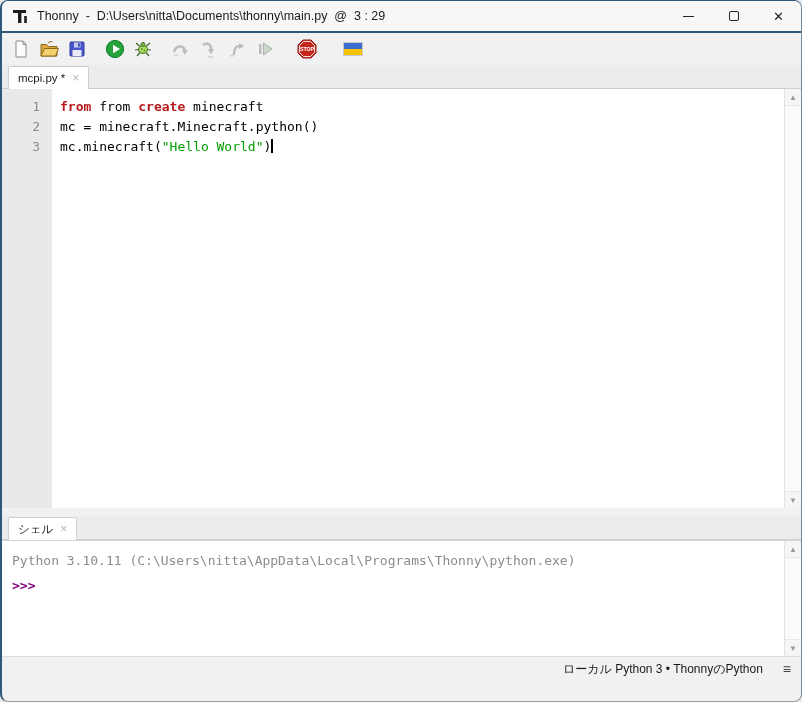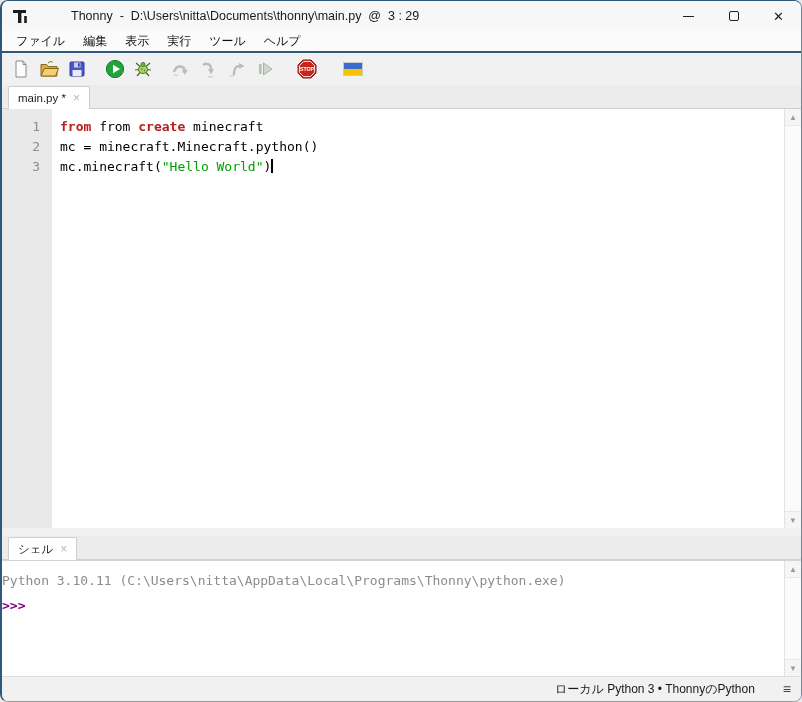--- a/index.html
+++ b/index.html
@@ -7,21 +7,21 @@
   .window {
     width:802px; height:702px;
     border-top:1px solid #30587c; border-left:2px solid #30587c;
     border-right:1px solid #6b8aa5; border-bottom:1px solid #9b9b9b;
     border-radius:8px; overflow:hidden; background:#f1f1f1;
     display:flex; flex-direction:column;
   }
   
   .titlebar { height:30px; background:#f7f7f7; display:flex; align-items:center; padding-left:10px; flex:0 0 auto; }
   .logo { width:17px; height:17px; margin-right:8px; flex:0 0 auto; }
-  .title { font-size:12.5px; color:#1a1a1a; white-space:pre;margin-left:34px; }
+  .title { font-size:12.5px; color:#1a1a1a; white-space:pre; }
   .win-controls { margin-left:auto; display:flex; height:30px; }
   .win-btn { width:45px; height:30px; display:flex; align-items:center; justify-content:center; color:#222; font-size:13px; cursor:default; }
   .max-glyph { width:10px; height:10px; border:1px solid #222; border-radius:2px; }
   .min-glyph { width:11px; border-top:1.4px solid #222; }
   
   .menubar { height:20px; background:#fbfbfb; display:flex; align-items:center; padding-left:5px; flex:0 0 auto; }
   .menu-item { font-size:12px; color:#111; padding:2px 9px; }
   .menu-divider { height:2px; background:#30587c; flex:0 0 auto; }
   
   .toolbar { height:32px; background:#f1f1f1; display:flex; align-items:center; padding-left:8px; gap:6px; flex:0 0 auto; }
@@ -45,27 +45,27 @@
   .kw { color:#b91c1c; font-weight:bold; }
   .str { color:#00a000; }
   .caret { display:inline-block; width:2px; height:14px; background:#000; vertical-align:-2px; }
   
   .vscroll { width:17px; border-left:1px solid #e2e2e2; background:#f5f5f5; display:flex; flex-direction:column; flex:0 0 auto; }
   .scroll-arrow { height:16px; display:flex; align-items:center; justify-content:center; font-size:8px; color:#9a9a9a; flex:0 0 auto; }
   .scroll-thumb { flex:1; background:#fbfbfb; border-top:1px solid #e8e8e8; border-bottom:1px solid #e8e8e8; }
   
   .sash { height:8px; background:#f1f1f1; flex:0 0 auto; }
   .shell-area { height:116px; background:#ffffff; border-top:1px solid #d4d4d4; display:flex; flex:0 0 auto; }
-  .shell-text { flex:1; padding:7px 0 0 0; overflow:hidden; }
+  .shell-text { flex:1; padding:7px 0 0 10px; overflow:hidden; }
   .shell-line { font-family:"DejaVu Sans Mono", monospace; font-size:13px; line-height:25px; white-space:pre; }
   .banner { color:#8c8c8c; }
   .prompt { color:#800080; font-weight:bold; }
   
   .statusbar { height:25px; background:#f1f1f1; border-top:1px solid #dcdcdc; display:flex; align-items:center;
-               justify-content:flex-end; padding-right:10px; gap:28px; flex:0 0 auto; }
+               justify-content:flex-end; padding-right:10px; gap:20px; flex:0 0 auto; }
   .status-text { font-size:12px; color:#1a1a1a; }
   .status-menu { font-size:14px; color:#444; }
 </style>
 </head>
 <body>
 
 <div class="window">
 
   <div class="titlebar">
     <svg class="logo" viewBox="0 0 17 17">
@@ -79,28 +79,20 @@
         </div>
       <div class="win-btn">
           <span class="max-glyph"></span>
         </div>
       <div class="win-btn">
           <span>✕</span>
         </div>
     </div>
   </div>
 
-  <div class="menubar">
-    <span class="menu-item">ファイル</span>
-    <span class="menu-item">編集</span>
-    <span class="menu-item">表示</span>
-    <span class="menu-item">実行</span>
-    <span class="menu-item">ツール</span>
-    <span class="menu-item">ヘルプ</span>
-  </div>
   <div class="menu-divider"></div>
 
   <div class="toolbar">
     <div class="tbtn">
       <svg viewBox="0 0 20 20">
         <path d="M5 2 h7 l3 3.5 v12.5 H5 z" fill="#fdfdfd" stroke="#8a8a8a"></path>
         <path d="M12 2 v3.5 h3" fill="none" stroke="#8a8a8a"></path>
       </svg>
     </div>
     <div class="tbtn">
@@ -177,21 +169,21 @@
     <div class="tbtn gap-l">
       <div class="flag">
           <div class="b"></div>
           <div class="y"></div>
         </div>
     </div>
   </div>
 
   <div class="tabbar">
     <div class="tab">
-      <span>main.py *</span>
+      <span>mcpi.py *</span>
       <span class="tab-close">×</span>
     </div>
   </div>
 
   <div class="editor">
     <div class="gutter">
       <div class="lineno">1</div>
       <div class="lineno">2</div>
       <div class="lineno">3</div>
     </div>

